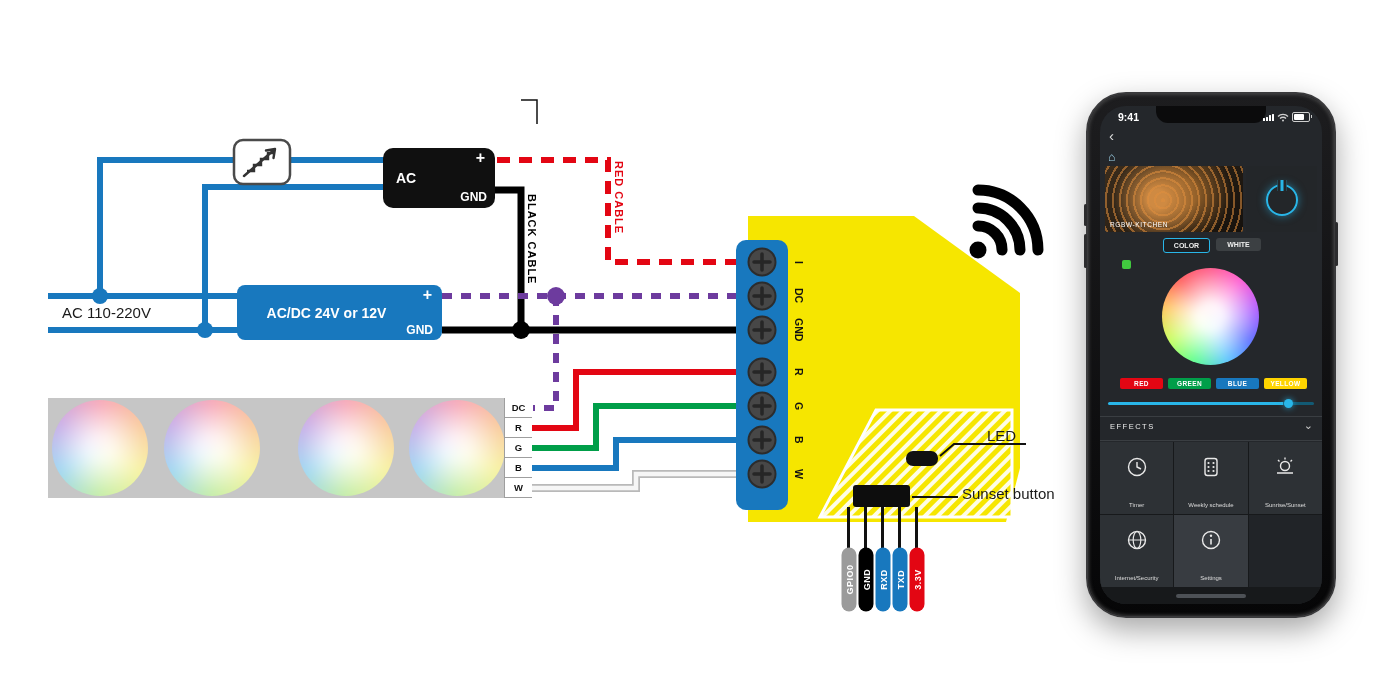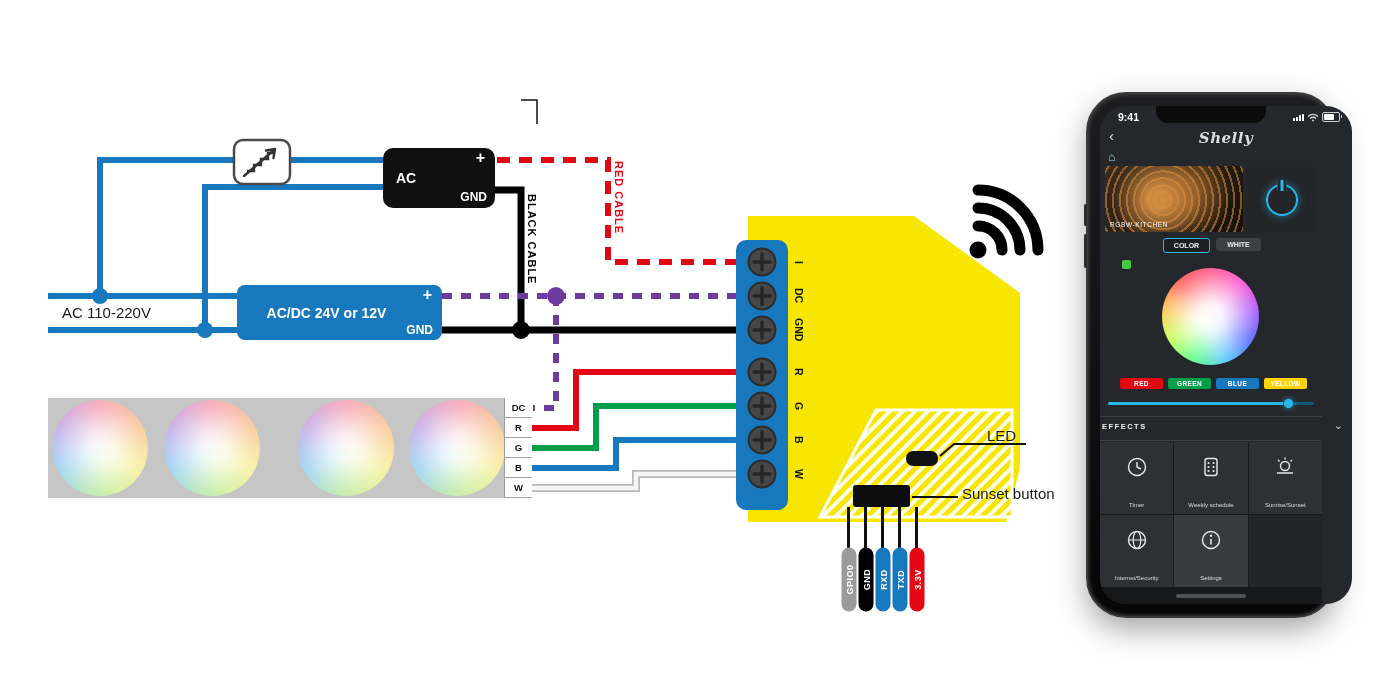--- a/index.html
+++ b/index.html
@@ -29,21 +29,21 @@
   .pincol{position:absolute;right:0;top:0;width:28px;height:100px;}
   .pinrow{height:19px;background:#fff;border-bottom:1px solid #9e9e9e;border-left:1px solid #9e9e9e;
           font-weight:bold;font-size:9.5px;display:flex;align-items:center;justify-content:center;color:#111;}
   
   .pill{position:absolute;width:64px;height:15px;border-radius:8px;transform:rotate(-90deg);
         display:flex;align-items:center;justify-content:center;color:#fff;font-weight:bold;font-size:9px;letter-spacing:.5px;}
   
   .phone{background:linear-gradient(#1d1d1f,#060607);border:2px solid #3a3a3c;border-radius:40px;
          box-shadow:0 12px 30px rgba(0,0,0,.35), inset 0 0 4px #555;}
   .sidebtn{position:absolute;background:#2c2c2e;border-radius:2px;}
-  .pscreen{position:absolute;left:12px;top:12px;width:252px;height:498px;border-radius:26px;overflow:hidden;background:#24272b;}
+  .pscreen{position:absolute;left:12px;top:12px;width:222px;height:498px;border-radius:26px;overflow:hidden;background:#24272b;}
   .notch{position:absolute;left:56px;top:0;width:110px;height:17px;background:#0b0b0c;border-radius:0 0 12px 12px;}
   .ptime{position:absolute;left:18px;top:5px;font-size:10.5px;font-weight:bold;color:#fff;}
   .statgrp{position:absolute;right:12px;top:6px;display:flex;align-items:center;gap:3px;}
   .sig{display:flex;align-items:flex-end;gap:1px;height:8px;}
   .sig i{display:block;width:2px;background:#fff;border-radius:.5px;}
   .batt{position:relative;width:16px;height:8px;border:1px solid #cfcfcf;border-radius:2px;}
   .batt i{position:absolute;left:1px;top:1px;bottom:1px;width:10px;background:#fff;border-radius:1px;}
   .batt b{position:absolute;right:-3px;top:2px;width:1.5px;height:3px;background:#cfcfcf;}
   .backchev{position:absolute;left:9px;top:22px;color:#ddd;font-size:15px;line-height:1;}
   .brand{position:absolute;left:0;right:0;top:23px;text-align:center;color:#dcdcdc;
@@ -70,21 +70,21 @@
   .wheel-in{position:absolute;inset:-8px;filter:blur(4px);
      background:radial-gradient(circle at 50% 50%, rgba(255,255,255,.95) 0 16%, rgba(255,255,255,0) 62%),
      conic-gradient(#ff5a8a,#ff5ad2,#b05aff,#5a6aff,#5ac8ff,#5aff8c,#c8ff5a,#ffc85a,#ff5a5a,#ff5a8a);}
   .preset{position:absolute;top:272px;width:43px;height:11px;border-radius:2px;display:flex;align-items:center;justify-content:center;
           color:#fff;font-size:6.5px;font-weight:bold;letter-spacing:.4px;}
   .slider-track{position:absolute;left:8px;top:296px;width:206px;height:3px;border-radius:2px;
           background:linear-gradient(90deg,#29b6e8 0 85%,#125a74 85%);}
   .slider-thumb{position:absolute;left:176px;top:-3px;width:9px;height:9px;border-radius:50%;background:#29b6e8;
           box-shadow:0 0 6px rgba(41,182,232,.8);}
   .pdivider{position:absolute;left:0;width:222px;height:1px;background:#3a3e42;}
-  .effects{position:absolute;left:2px;top:316px;color:#eee;font-size:7.5px;font-weight:bold;letter-spacing:1.5px;text-align:right;}
+  .effects{position:absolute;left:10px;top:316px;color:#eee;font-size:7.5px;font-weight:normal;letter-spacing:1.5px;text-align:right;}
   .chev{position:absolute;right:9px;top:313px;color:#ccc;font-size:11px;}
   .pgrid{position:absolute;left:0;top:336px;width:222px;height:145px;display:grid;
          grid-template-columns:repeat(3,1fr);grid-auto-rows:72px;gap:1px;background:#17191b;}
   .mtile{position:relative;background:#2d3135;display:flex;align-items:flex-start;justify-content:center;}
   .mtile svg{margin-top:12px;}
   .mtile .tlab{position:absolute;bottom:6px;left:0;right:0;text-align:center;color:#ddd;font-size:6px;}
   .mtile.settings{background:#383c41;}
   .mtile.empty{background:#212428;}
   .pbottom{position:absolute;left:0;top:481px;width:222px;height:17px;background:#17191b;}
   .hindic{position:absolute;left:76px;top:7px;width:70px;height:4px;border-radius:2px;background:#4d5156;}
@@ -273,21 +273,20 @@
           <path d="M3 5.5 A 4.2 4.2 0 0 1 9 5.5" stroke="#cfcfcf" stroke-width="1.3" fill="none"></path>
           <circle cx="6" cy="7.6" r="1" fill="#cfcfcf"></circle>
         </svg>
         <span class="batt">
             <i></i>
             <b></b>
           </span>
       </div>
 
       <div class="backchev">‹</div>
-      <div class="brand">Shelly</div>
       <div class="homeic">⌂</div>
 
       <div class="photo">
         <div class="photo-label">RGBW-KITCHEN</div>
       </div>
       <div class="ptile">
         <div class="pwr">
             <i></i>
           </div>
       </div>

